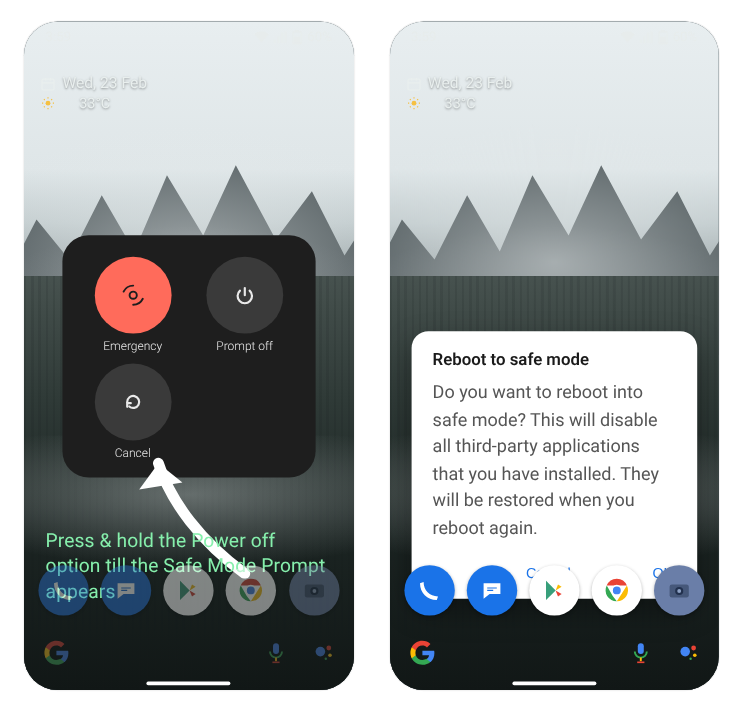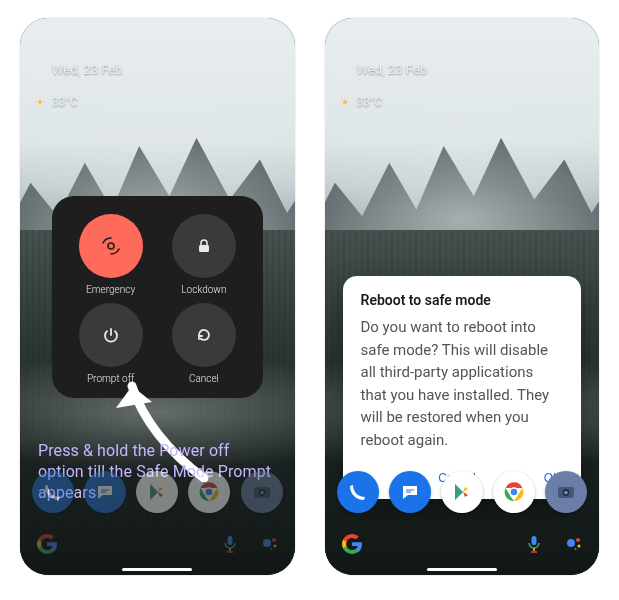--- a/index.html
+++ b/index.html
@@ -36,21 +36,21 @@
     padding: 0 18px; font-size: 11px; color: #e7eceb; opacity: .85;
   }
   .status-right { display:flex; align-items:center; gap:4px; }
   .status-right svg { display:block; }
 
   .date-widget {
     position:absolute; top:44px; left:14px; right:14px;
     color:#e9efee; text-shadow:0 1px 2px rgba(0,0,0,.4);
   }
   .date-widget .row1 { display:flex; align-items:center; gap:6px; font-size:13px; }
-  .date-widget .row2 { display:flex; align-items:center; gap:6px; font-size:12px; margin-top:18px; }
+  .date-widget .row2 { display:flex; align-items:center; gap:20px; font-size:12px; margin-top:2px; }
 
   
   .dock {
     position:absolute; left:12px; right:12px; bottom:56px; height:54px;
     display:flex; justify-content:space-between; align-items:center;
   }
   .dock .app {
     width:42px; height:42px; border-radius:50%;
     display:flex; align-items:center; justify-content:center;
     background:#fff; box-shadow:0 1px 3px rgba(0,0,0,.3);
@@ -84,21 +84,21 @@
     background:#3a3a3a; display:flex; align-items:center; justify-content:center;
   }
   .pbtn .circle.emergency { background:#ff6b5b; }
   .pbtn label { color:#e9e9e9; font-size:10px; font-weight:300; }
 
   .arrow {
     position:absolute; left:88px; top:344px; width:110px; height:120px; pointer-events:none;
   }
   .instruction {
     position:absolute; left:18px; right:18px; bottom:72px;
-    color:#c4b5fd; font-size:16px; line-height:1.32; letter-spacing:.1px;
+    color:#86efac; font-size:16px; line-height:1.32; letter-spacing:.1px;
   }
 
   
   .modal {
     position:absolute; left:18px; right:18px; top:258px;
     background:#ffffff; border-radius:14px; padding:16px 18px 10px;
     box-shadow:0 10px 24px rgba(0,0,0,.35);
   }
   .modal h3 { font-size:14px; font-weight:600; color:#1a1a1a; margin-bottom:8px; }
   .modal p  { font-size:15px; color:#555; line-height:1.5; }
@@ -162,29 +162,20 @@
     <div class="pbtn">
       <div class="circle emergency">
         <svg width="22" height="22" viewBox="0 0 22 22">
             <g fill="none" stroke="#1e1e1e" stroke-width="1.6">
               <circle cx="11" cy="11" r="3"></circle>
               <path d="M3 8c1.5-3 4.5-5 8-5M19 14c-1.5 3-4.5 5-8 5" stroke-linecap="round"></path>
             </g>
           </svg>
       </div>
       <label>Emergency</label>
-    </div>
-    <div class="pbtn">
-      <div class="circle">
-        <svg width="18" height="18" viewBox="0 0 18 18">
-            <rect x="4" y="8" width="10" height="7" rx="1.5" fill="#e9e9e9"></rect>
-            <path d="M6 8V6a3 3 0 0 1 6 0v2" fill="none" stroke="#e9e9e9" stroke-width="1.6"></path>
-          </svg>
-      </div>
-      <label>Lockdown</label>
     </div>
     <div class="pbtn">
       <div class="circle">
         <svg width="18" height="18" viewBox="0 0 18 18">
             <g fill="none" stroke="#e9e9e9" stroke-width="1.8" stroke-linecap="round">
               <path d="M9 3v6"></path>
               <path d="M5 5.2A6 6 0 1 0 13 5.2"></path>
             </g>
           </svg>
       </div>

